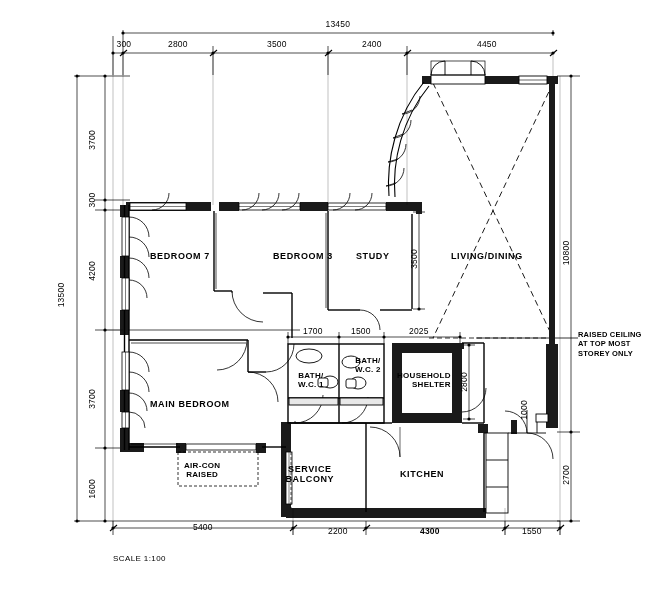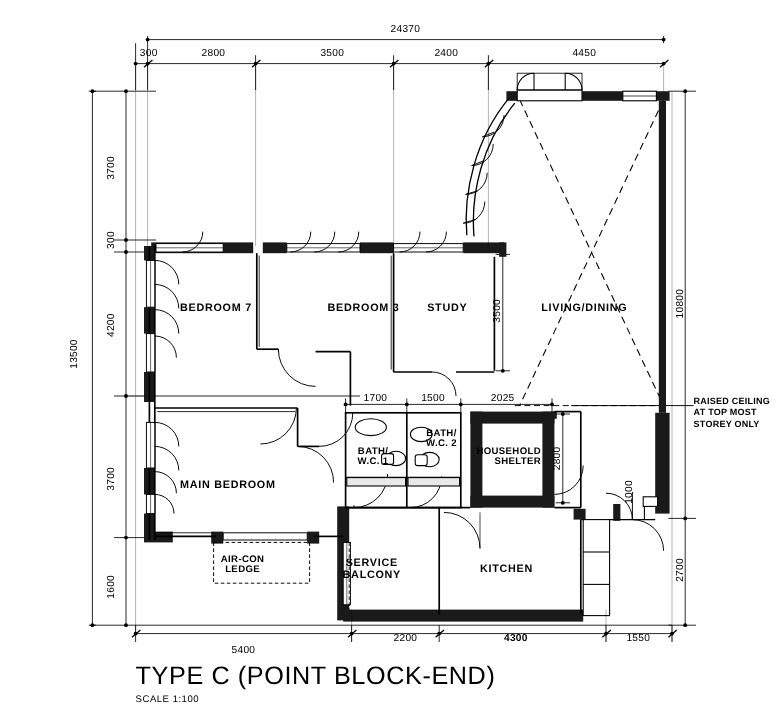--- a/index.html
+++ b/index.html
@@ -435,35 +435,35 @@
       <line x1="407" y1="53" x2="407" y2="205"></line>
       <line x1="553" y1="53" x2="553" y2="76"></line>
       <line x1="105" y1="330" x2="123" y2="330"></line>
       <line x1="293" y1="508" x2="293" y2="535"></line>
       <line x1="505" y1="508" x2="505" y2="535"></line>
       <line x1="560" y1="76" x2="560" y2="535"></line>
     </g>
   </svg>
 
   <div id="dim-layer">
-      <div class="dim-label" style="left: 325.5px; top: 19px;">24370</div>
+      <div class="dim-label" style="left: 325.5px; top: 19px;">13450</div>
       <div class="dim-label" style="left: 116.5px; top: 39px;">300</div>
       <div class="dim-label" style="left: 168px; top: 39px;">2800</div>
       <div class="dim-label" style="left: 267px; top: 39px;">3500</div>
       <div class="dim-label" style="left: 362px; top: 39px;">2400</div>
       <div class="dim-label" style="left: 477px; top: 39px;">4450</div>
       <div class="dim-label vert" style="left: 48.5px; top: 290px;">13500</div>
       <div class="dim-label vert" style="left: 82px; top: 135px;">3700</div>
       <div class="dim-label vert" style="left: 84.5px; top: 195px;">300</div>
       <div class="dim-label vert" style="left: 82px; top: 266px;">4200</div>
       <div class="dim-label vert" style="left: 82px; top: 394px;">3700</div>
       <div class="dim-label vert" style="left: 82px; top: 484px;">1600</div>
       <div class="dim-label vert" style="left: 553.5px; top: 248px;">10800</div>
       <div class="dim-label vert" style="left: 556px; top: 470px;">2700</div>
-      <div class="dim-label" style="left: 193px; top: 536px;">5400</div>
+      <div class="dim-label" style="left: 193px; top: 522px;">5400</div>
       <div class="dim-label" style="left: 328px; top: 526px;">2200</div>
       <div class="dim-label" style="left: 420px; top: 526px; font-weight: bold;">4300</div>
       <div class="dim-label" style="left: 522px; top: 526px;">1550</div>
       <div class="dim-label" style="left: 303px; top: 326px;">1700</div>
       <div class="dim-label" style="left: 351px; top: 326px;">1500</div>
       <div class="dim-label" style="left: 409px; top: 326px;">2025</div>
       <div class="dim-label vert" style="left: 404px; top: 254px;">3500</div>
       <div class="dim-label vert" style="left: 454px; top: 377px;">2800</div>
       <div class="dim-label vert" style="left: 514px; top: 405px;">1000</div>
     </div>
@@ -473,27 +473,26 @@
       <div class="room-label" style="white-space: pre-line; left: 356px; top: 251px;">STUDY</div>
       <div class="room-label" style="white-space: pre-line; left: 451px; top: 251px; text-align: center;">LIVING/DINING</div>
       <div class="room-label" style="white-space: pre-line; left: 150px; top: 399px;">MAIN BEDROOM</div>
       <div class="room-label sm" style="white-space: pre-line; left: 298px; top: 371px;">BATH/
 W.C. 1</div>
       <div class="room-label sm" style="white-space: pre-line; left: 355px; top: 356px;">BATH/
 W.C. 2</div>
       <div class="room-label sm" style="white-space: pre-line; left: 397px; top: 371px; text-align: right;">HOUSEHOLD
 SHELTER</div>
       <div class="room-label sm" style="white-space: pre-line; left: 184px; top: 461px;">AIR-CON
-LEDGE</div>
+RAISED</div>
       <div class="room-label" style="white-space: pre-line; left: 285.5px; top: 463.5px;">SERVICE
 BALCONY</div>
       <div class="room-label" style="white-space: pre-line; left: 400px; top: 469px;">KITCHEN</div>
     </div>
 
   <div class="note" style="left:578px; top:330px;">RAISED CEILING
 AT TOP MOST
 STOREY ONLY</div>
 
   <div id="title-block">
-    <div id="plan-title">TYPE C (POINT BLOCK-END)</div>
     <div id="plan-scale">SCALE  1:100</div>
   </div>
 </div>
 
 </body></html>

